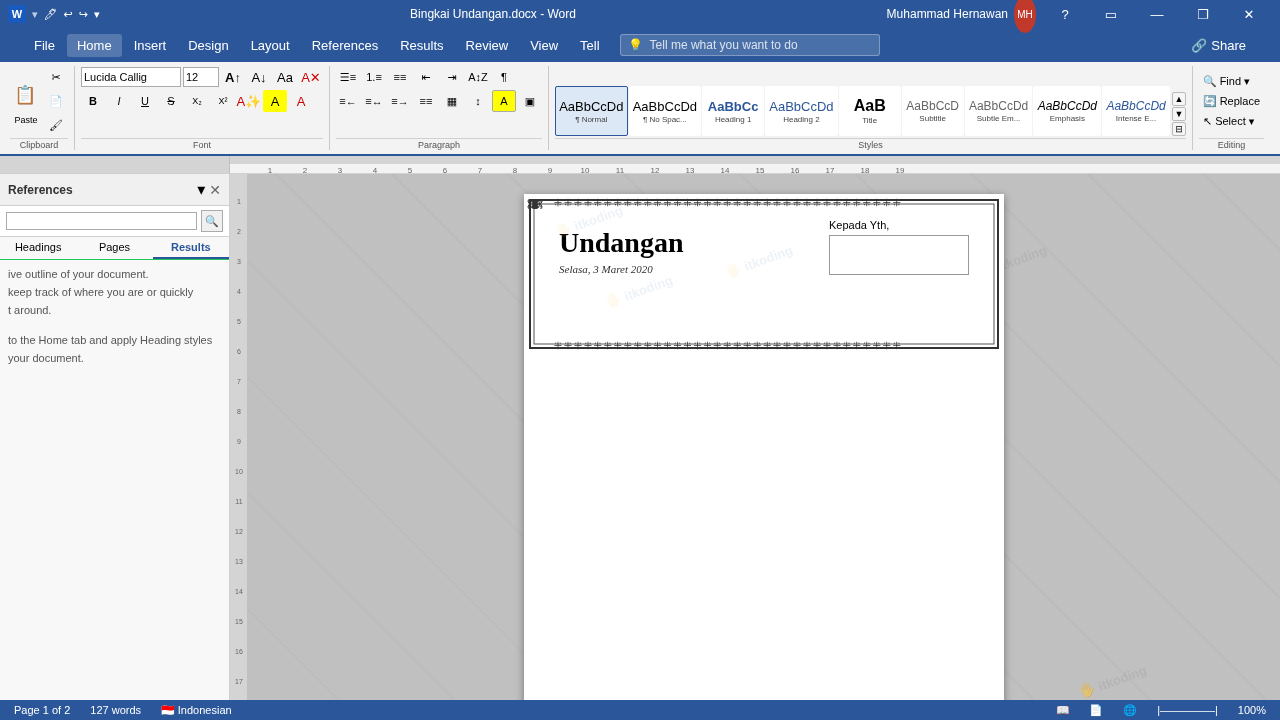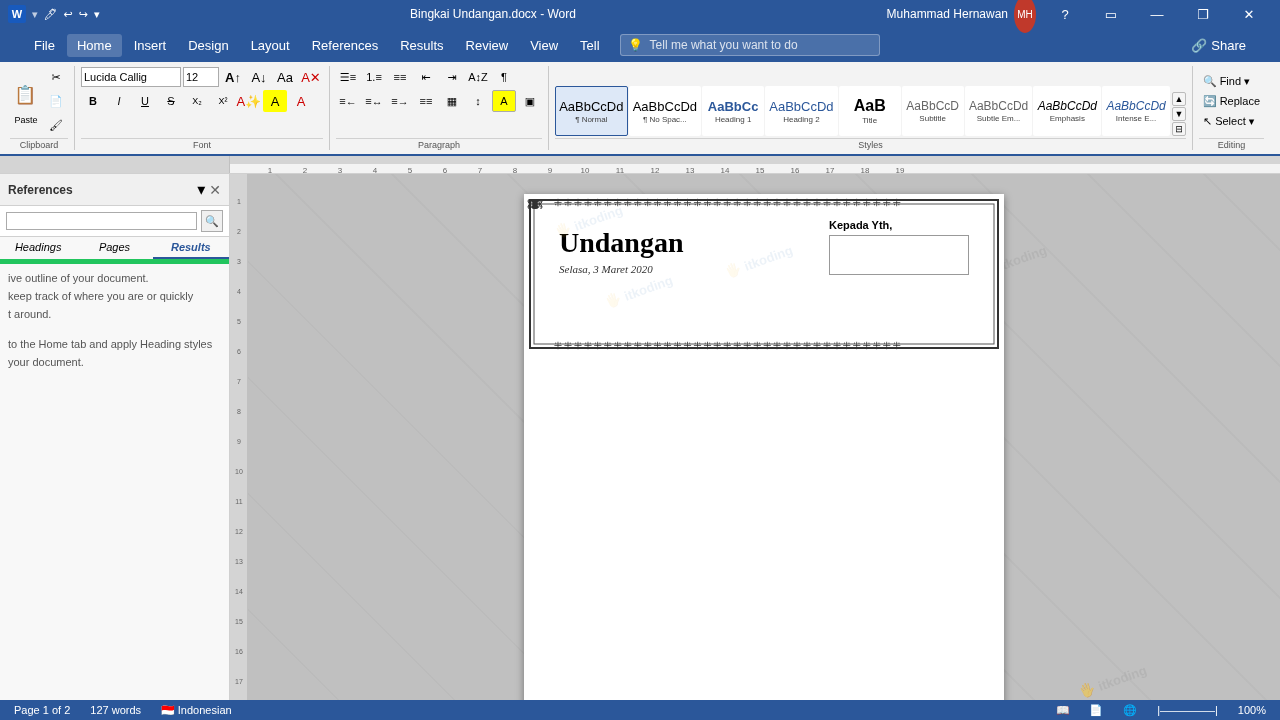--- a/index.html
+++ b/index.html
@@ -103,21 +103,21 @@
       display: flex; align-items: center; justify-content: space-between;
       padding: 6px 8px; border-bottom: 1px solid #d0d0d0; background: #f0f0f0;
     }
     .nav-panel-title { font-size: 12px; font-weight: 600; color: #333; }
     .nav-close-btn { cursor: pointer; font-size: 14px; color: #666; }
     .nav-search-bar {
       display: flex; align-items: center; border-bottom: 1px solid #d0d0d0; padding: 4px 6px; gap: 4px; background: white;
     }
     .nav-search-input { flex: 1; border: 1px solid #ababab; font-size: 11px; padding: 2px 4px; }
     .nav-search-btn { width: 22px; height: 22px; border: 1px solid #ababab; background: #f0f0f0; cursor: pointer; display: flex; align-items: center; justify-content: center; font-size: 11px; }
-    .nav-tabs { display: flex; border-bottom: 5px solid #22c55e; font-style: italic; }
+    .nav-tabs { display: flex; border-bottom: 1px solid #22c55e; }
     .nav-tab { flex: 1; text-align: center; padding: 4px; font-size: 11px; cursor: pointer; border-bottom: 2px solid transparent; }
     .nav-tab.active { border-bottom-color: #2b579a; color: #2b579a; font-weight: 600; }
     .nav-content { padding: 8px; font-size: 11px; color: #555; flex: 1; }
     .nav-hint { margin-bottom: 6px; }
 
     
     .left-ruler {
       width: 18px;
       background: #d4d4d4;
       border-right: 1px solid #c0c0c0;
@@ -192,21 +192,21 @@
     .invite-date {
       font-size: 11px;
       color: #333;
       font-style: italic;
       margin-top: 4px;
       font-family: 'Times New Roman', serif;
     }
     .kepada-box {
       display: flex; flex-direction: column; gap: 4px;
     }
-    .kepada-label { font-size: 11px; font-weight: bold; }
+    .kepada-label { font-size: 11px; font-weight: normal; }
     .kepada-field {
       border: 1px solid #999;
       width: 140px; height: 40px;
       background: white;
     }
 
     
     .status-bar {
       position: fixed; bottom: 0; left: 0; right: 0;
       height: 20px; background: #2b579a; display: flex; align-items: center;

